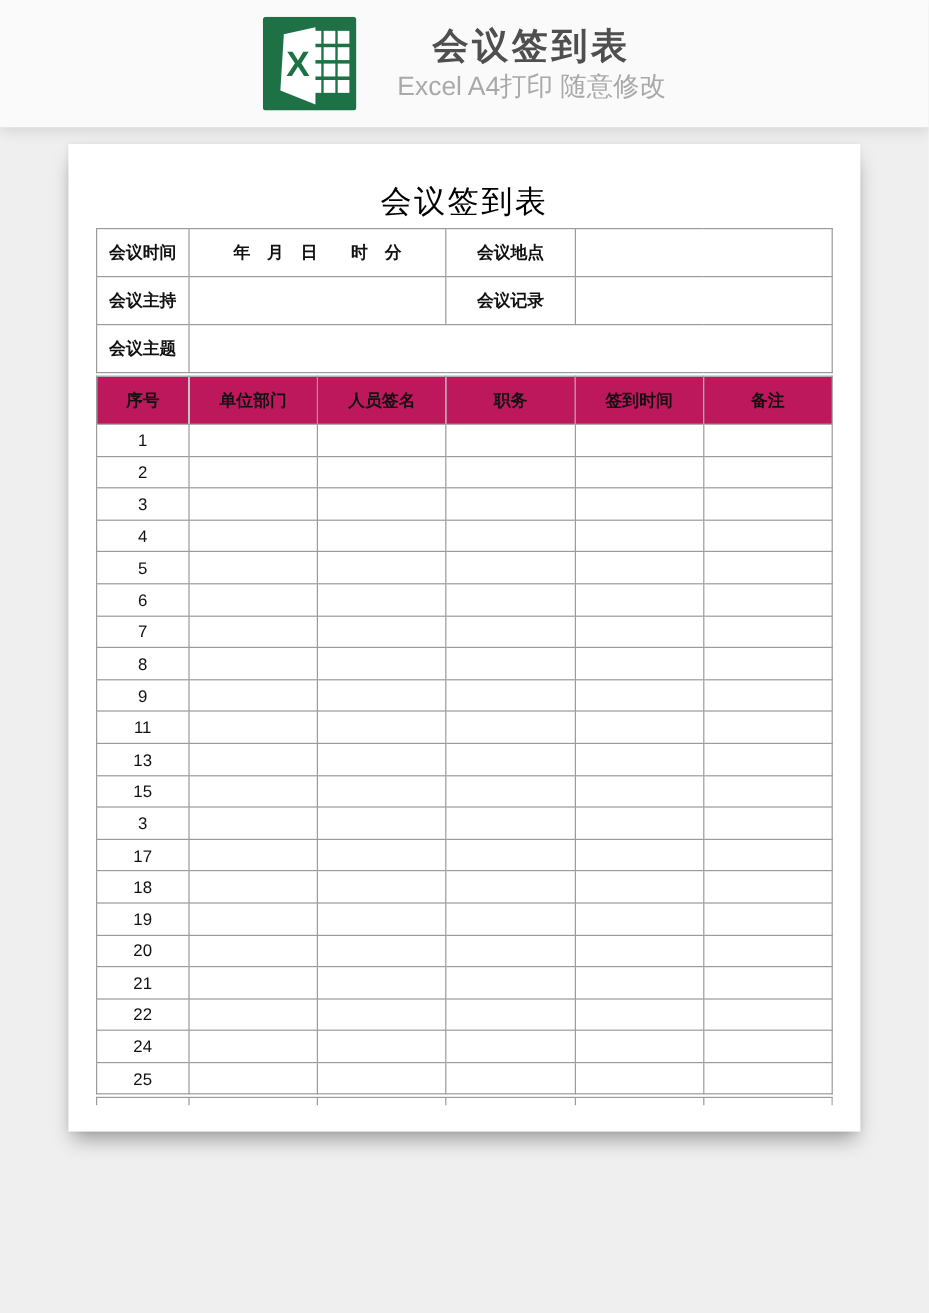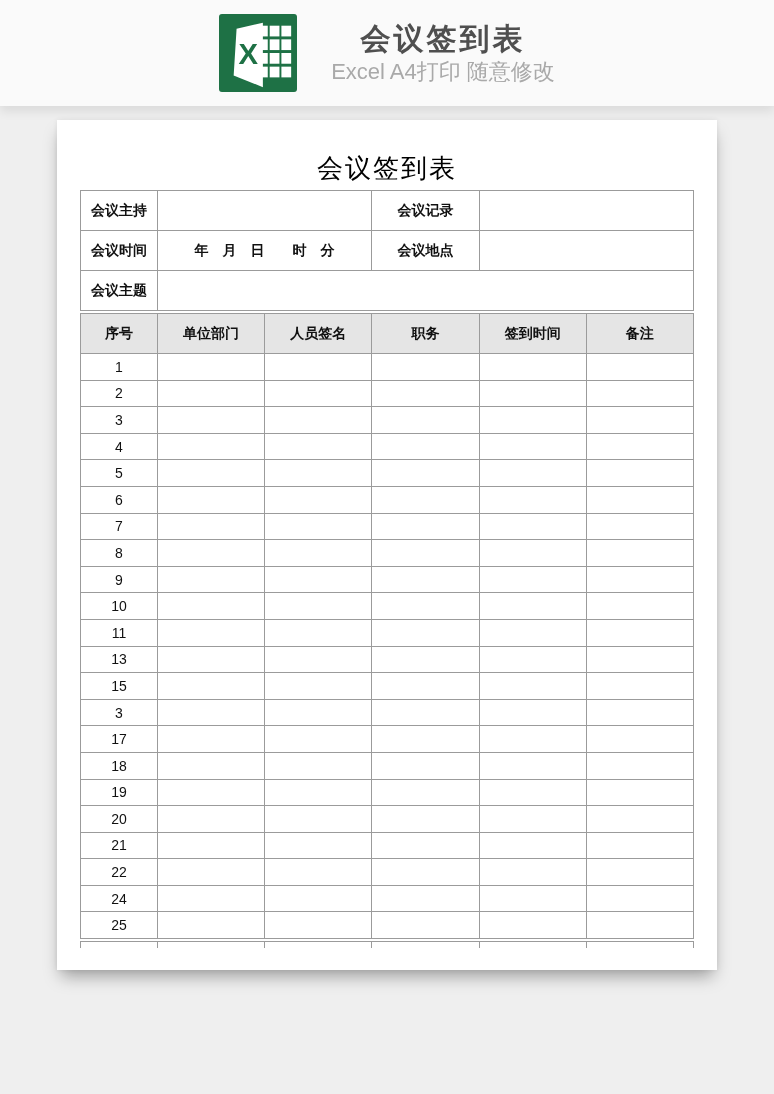--- a/index.html
+++ b/index.html
@@ -66,21 +66,21 @@
     overflow:hidden;
     white-space:nowrap;
   }
   .info-table td { height:40px; }
   .cell-label { font-weight:bold; }
   .cell-date  { font-weight:bold; }
 
   .signin-table { margin-top:2px; }
   .signin-table th {
     height:40px;
-    background:#e5e5e5;
+    background:#be185d;
     font-weight:bold;
     text-align:center;
   }
   .signin-table td { height:26.6px; font-weight:normal; }
 
   
   .clipped-row {
     height:7px;
     overflow:hidden;
     margin-top:2px;
@@ -132,29 +132,29 @@
     <colgroup>
       <col style="width:12.54%">
         <col style="width:17.492%">
         <col style="width:17.492%">
       <col style="width:17.492%">
         <col style="width:17.492%">
         <col style="width:17.492%">
     </colgroup>
     <tbody>
       <tr>
+        <td class="cell-label">会议时间</td>
+        <td class="cell-date" colspan="2">年　月　日　　时　分</td>
+        <td class="cell-label">会议地点</td>
+        <td colspan="2"></td>
+      </tr>
+      <tr>
         <td class="cell-label">会议主持</td>
         <td colspan="2"></td>
         <td class="cell-label">会议记录</td>
-        <td colspan="2"></td>
-      </tr>
-      <tr>
-        <td class="cell-label">会议时间</td>
-        <td class="cell-date" colspan="2">年　月　日　　时　分</td>
-        <td class="cell-label">会议地点</td>
         <td colspan="2"></td>
       </tr>
       <tr>
         <td class="cell-label">会议主题</td>
         <td colspan="5"></td>
       </tr>
     </tbody>
   </table>
 
   <table class="signin-table">
@@ -243,28 +243,20 @@
         </tr>
         <tr>
           <td>9</td>
           <td></td>
           <td></td>
           <td></td>
           <td></td>
           <td></td>
         </tr>
         <tr>
-          <td>10</td>
-          <td></td>
-          <td></td>
-          <td></td>
-          <td></td>
-          <td></td>
-        </tr>
-        <tr>
           <td>11</td>
           <td></td>
           <td></td>
           <td></td>
           <td></td>
           <td></td>
         </tr>
         <tr>
           <td>13</td>
           <td></td>

